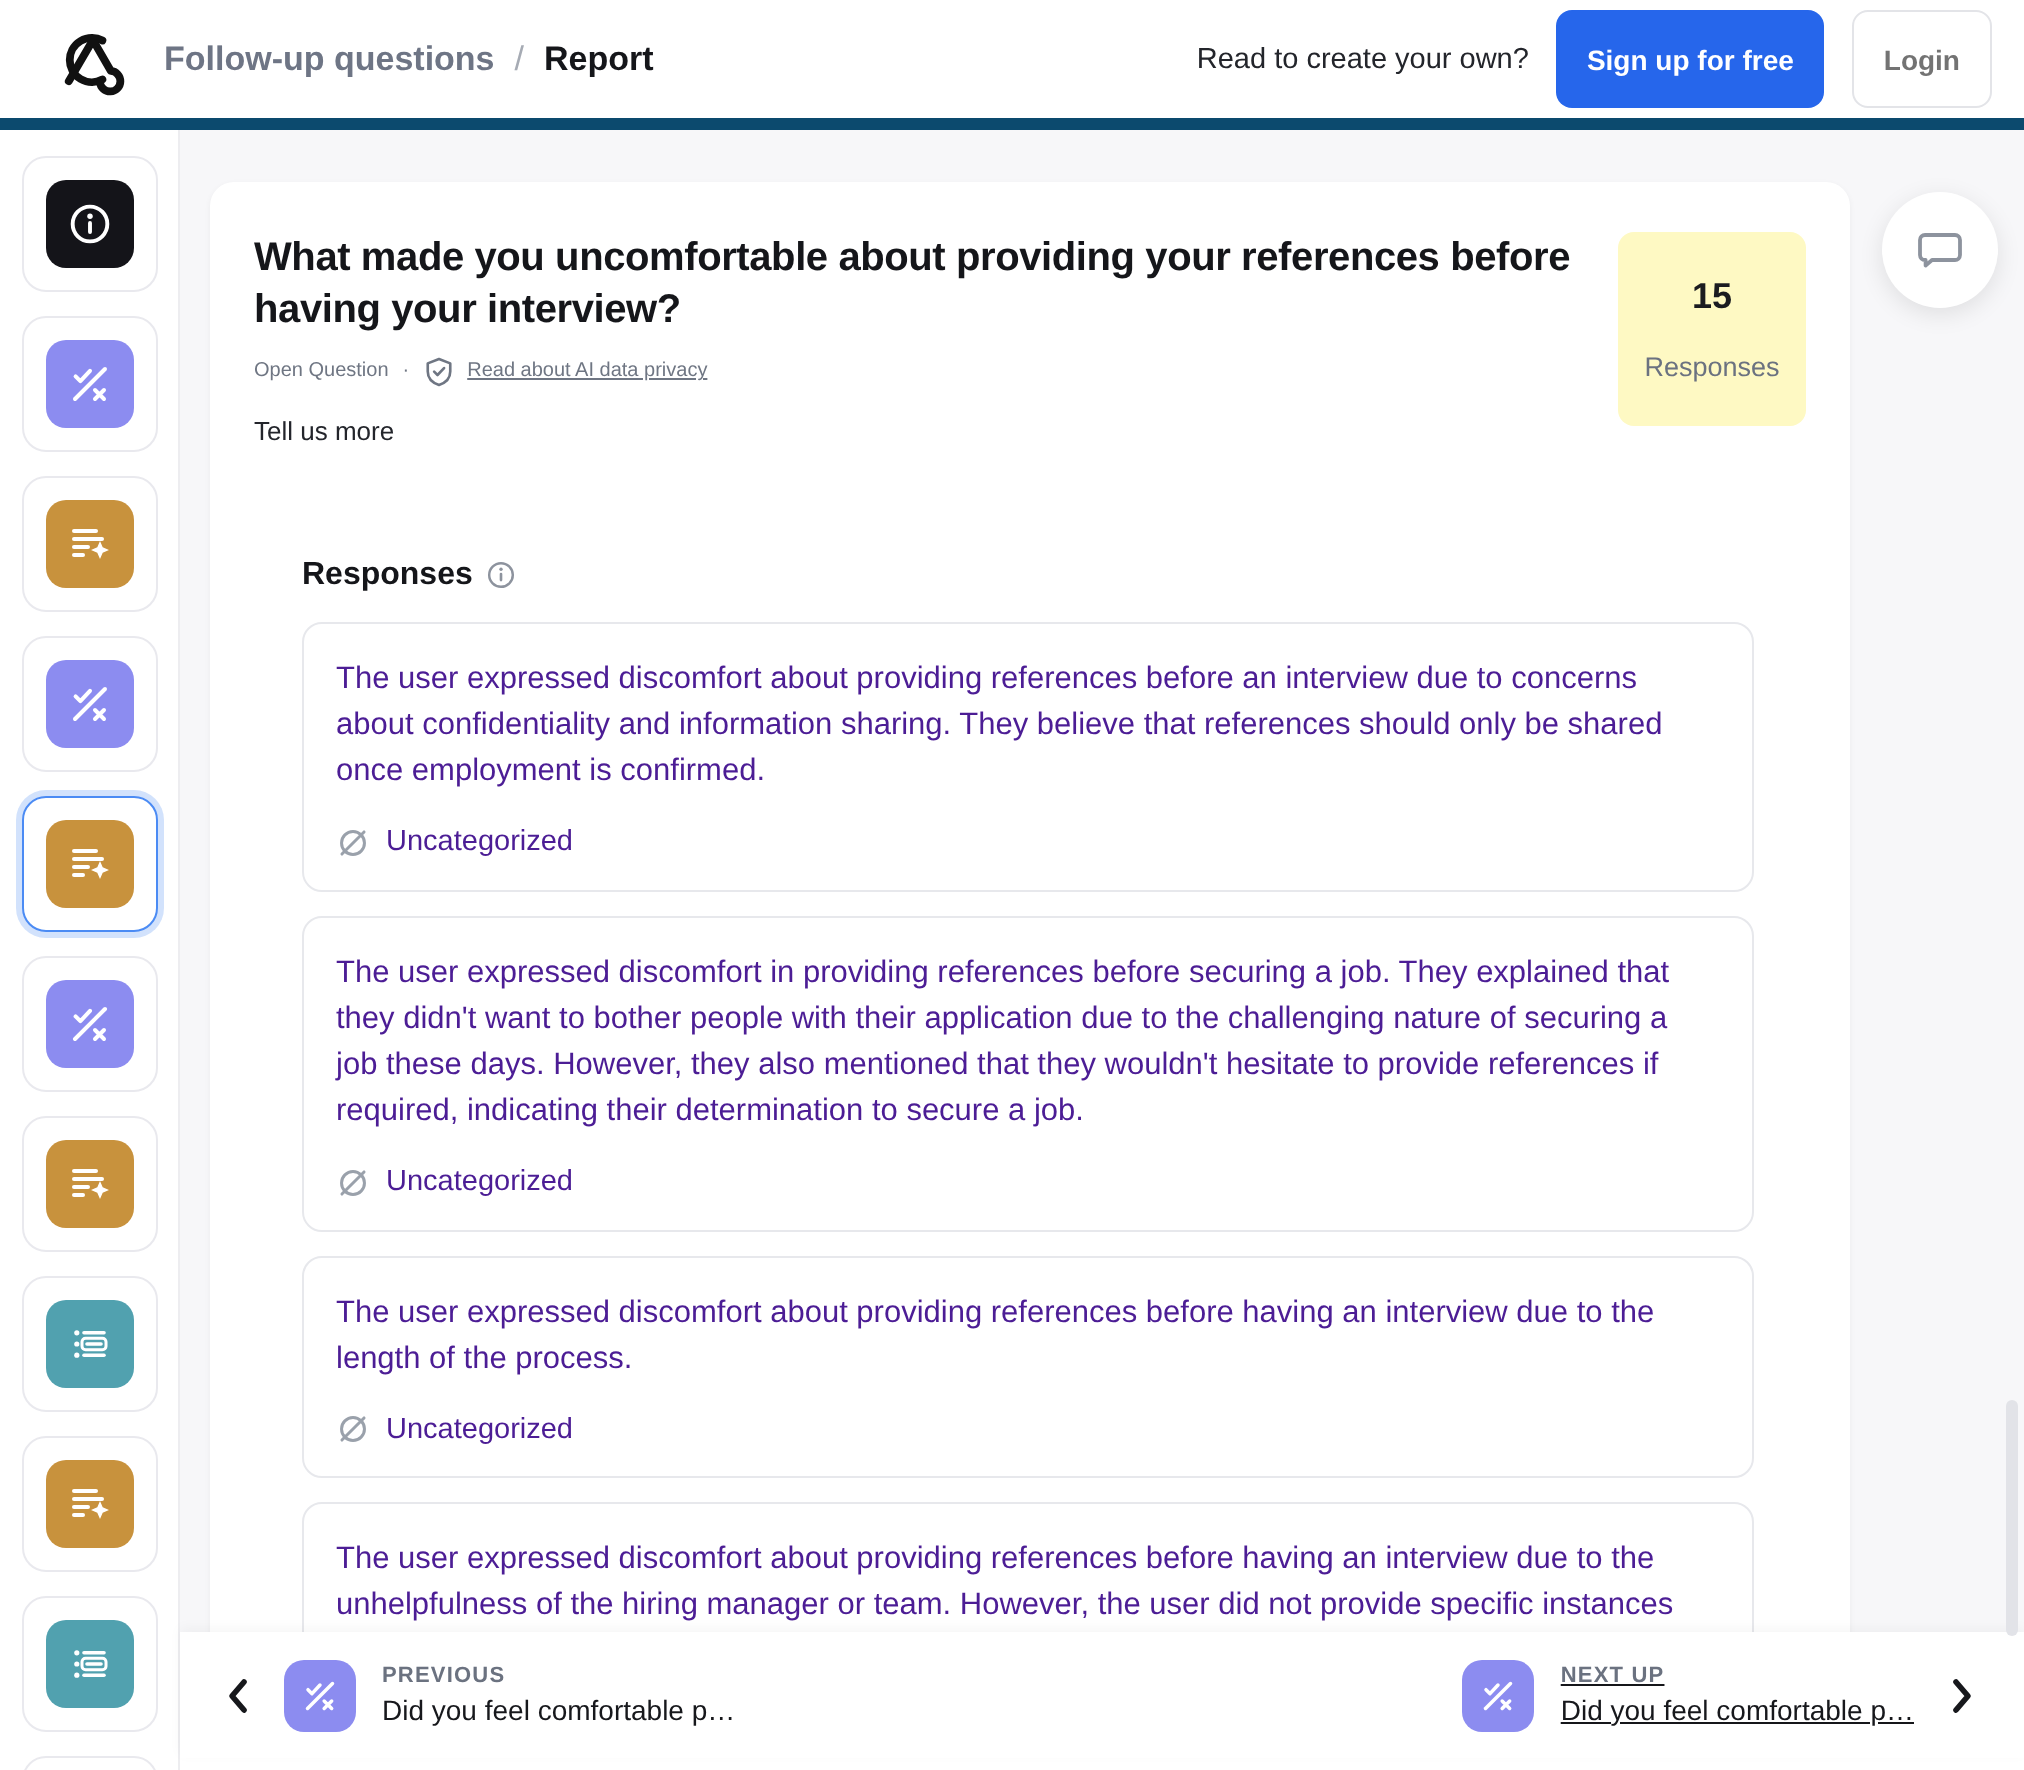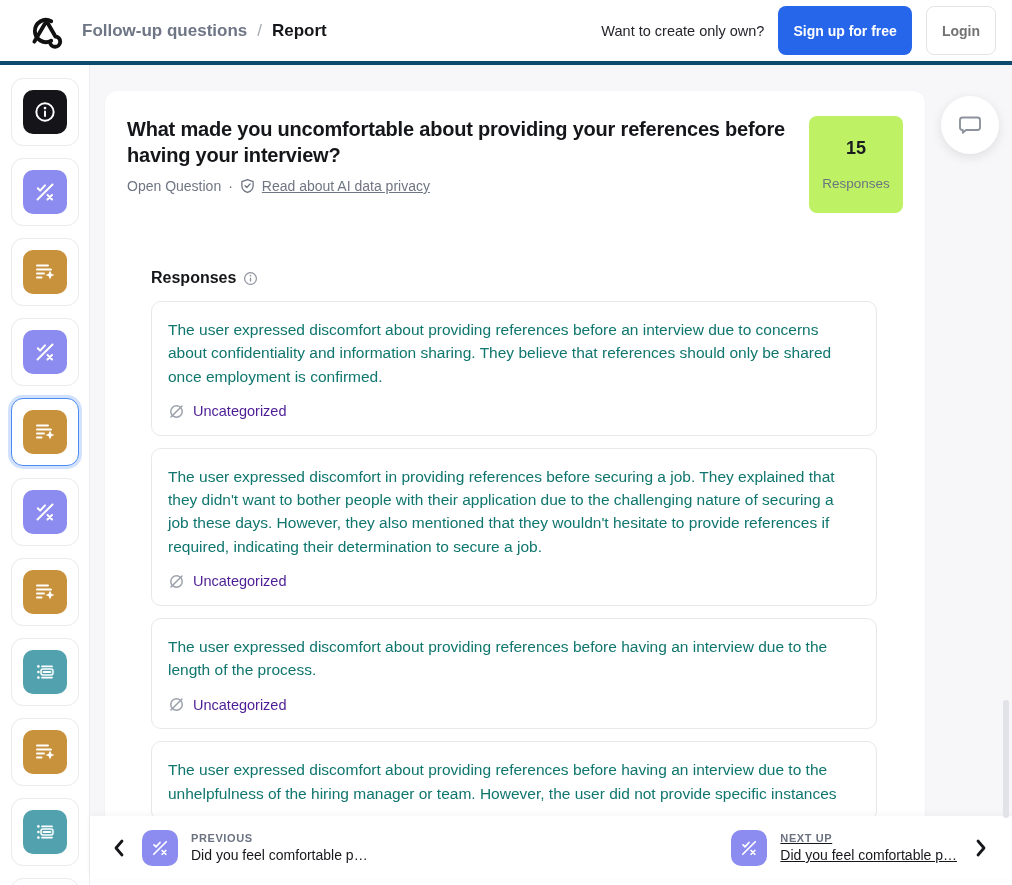--- a/index.html
+++ b/index.html
@@ -5,21 +5,21 @@
   * { margin:0; padding:0; box-sizing:border-box; }
   html,body { width:1012px; height:885px; }
   body {
     position:relative; overflow:hidden; background:#ffffff;
     font-family:"Liberation Sans", sans-serif; color:#15161a;
   }
 
   
   .header {
     position:absolute; top:0; left:0; width:1012px; height:65px;
-    background:#fff; border-bottom:4px solid #0c4a6e;
+    background:#fff; border-bottom:6px solid #0c4a6e;
     display:flex; align-items:center; padding:0 16px 0 22px; z-index:10;
   }
   .logo { width:46px; height:36px; display:flex; align-items:center; cursor:pointer; }
   .breadcrumb { display:flex; align-items:center; gap:10px; margin-left:14px; font-size:17px; font-weight:700; }
   .crumb-section { color:#6e7585; cursor:pointer; }
   .crumb-sep { color:#a6abb4; font-weight:400; }
   .crumb-page { color:#15161a; }
   .header-right { margin-left:auto; display:flex; align-items:center; gap:14px; }
   .cta-text { font-size:14.5px; color:#23252b; }
   .btn { border-radius:8px; font-size:14px; font-weight:700; height:49px; display:flex; align-items:center; padding:0 15px; cursor:pointer; border:none; }
@@ -48,36 +48,36 @@
 
   
   .main { position:absolute; top:59px; left:90px; width:922px; height:820px; background:#f7f7f9; overflow:hidden; }
   .panel {
     position:absolute; top:32px; left:15px; width:820px; height:1200px;
     background:#fff; border-radius:12px; box-shadow:0 1px 3px rgba(20,20,30,0.05);
     padding:25px 22px 0 22px;
   }
   .q-head { display:flex; justify-content:space-between; align-items:flex-start; }
   .q-title { width:660px; font-size:20px; font-weight:700; line-height:1.32; letter-spacing:-0.2px; color:#15161a; }
-  .q-meta { margin-top:9px; display:flex; align-items:center; gap:7px; font-size:14px; color:#6f7683; }
+  .q-meta { margin-top:9px; display:flex; align-items:center; gap:7px; font-size:10px; color:#6f7683; }
   .q-link { color:#6f7683; text-decoration:underline; cursor:pointer; }
   .q-desc { margin-top:14px; font-size:13px; color:#23252b; }
   .count-box {
-    flex:0 0 94px; width:94px; height:97px; background:#bef264; border-radius:8px;
+    flex:0 0 94px; width:94px; height:97px; background:#fef9c3; border-radius:8px;
     display:flex; flex-direction:column; align-items:center; justify-content:center; gap:17px;
   }
   .count-num { font-size:18px; font-weight:600; color:#1b1c20; }
   .count-label { font-size:13.5px; color:#6b7280; }
 
   .responses-section { margin-left:24px; width:726px; margin-top:56px; }
   .resp-heading { display:flex; align-items:center; gap:7px; }
   .resp-heading-text { font-size:16px; font-weight:700; color:#15161a; }
   .cards { margin-top:14px; display:flex; flex-direction:column; gap:12px; }
   .resp-card { border:1px solid #e7e8ec; border-radius:10px; background:#fff; padding:16px 18px 15px 16px; }
-  .resp-text { font-size:15.5px; line-height:1.5; color:#0f766e; }
+  .resp-text { font-size:15.5px; line-height:1.5; color:#4c1d95; }
   .resp-tag { margin-top:15px; display:flex; align-items:center; gap:8px; cursor:pointer; }
   .resp-tag span { font-size:14.5px; color:#4c1d95; }
 
   
   .chat-fab {
     position:absolute; top:96px; right:13px; width:58px; height:58px; border-radius:50%;
     background:#fff; box-shadow:0 3px 12px rgba(0,0,0,0.10);
     display:flex; align-items:center; justify-content:center; cursor:pointer; z-index:8;
   }
 
@@ -108,21 +108,21 @@
       <path d="M33 9 A12.5 12.5 0 1 0 33 31" stroke="#111" stroke-width="4.4" stroke-linecap="round" fill="none"></path>
       <path d="M14 32 L26 11.5 Q27.6 9 29.3 11.5 L37.8 26.2 A5.8 5.8 0 1 1 31.6 32.6" stroke="#111" stroke-width="4.4" stroke-linecap="round" stroke-linejoin="round" fill="none"></path>
     </svg>
   </div>
   <div class="breadcrumb">
     <span class="crumb-section">Follow-up questions</span>
     <span class="crumb-sep">/</span>
     <span class="crumb-page">Report</span>
   </div>
   <div class="header-right">
-    <span class="cta-text">Want to create only own?</span>
+    <span class="cta-text">Read to create your own?</span>
     <button class="btn btn-signup">Sign up for free</button>
     <button class="btn btn-login">Login</button>
   </div>
 </div>
 
 <div class="sidebar">
 
     <div class="side-card" data-type="info">
       <div class="tile" style="background: rgb(20, 20, 25);">
         <svg class="ic ic-info" width="26" height="26" viewBox="0 0 24 24" fill="none">
@@ -269,20 +269,21 @@
         <div class="q-title">What made you uncomfortable about providing your references before having your interview?</div>
         <div class="q-meta">
           <span>Open Question</span>
           <span>·</span>
           <svg width="15" height="16" viewBox="0 0 16 17" fill="none" stroke="#6f7683" stroke-width="1.4" stroke-linecap="round" stroke-linejoin="round">
             <path d="M8 1.6 L14 3.9 V8.2 C14 11.9 11.6 14.2 8 15.4 C4.4 14.2 2 11.9 2 8.2 V3.9 Z"></path>
             <path d="M5.4 8.3 L7.2 10.1 L10.7 6.4"></path>
           </svg>
           <span class="q-link">Read about AI data privacy</span>
         </div>
+        <div class="q-desc">Tell us more</div>
       </div>
       <div class="count-box">
         <span class="count-num">15</span>
         <span class="count-label">Responses</span>
       </div>
     </div>
 
     <div class="responses-section">
       <div class="resp-heading">
         <span class="resp-heading-text">Responses</span>

